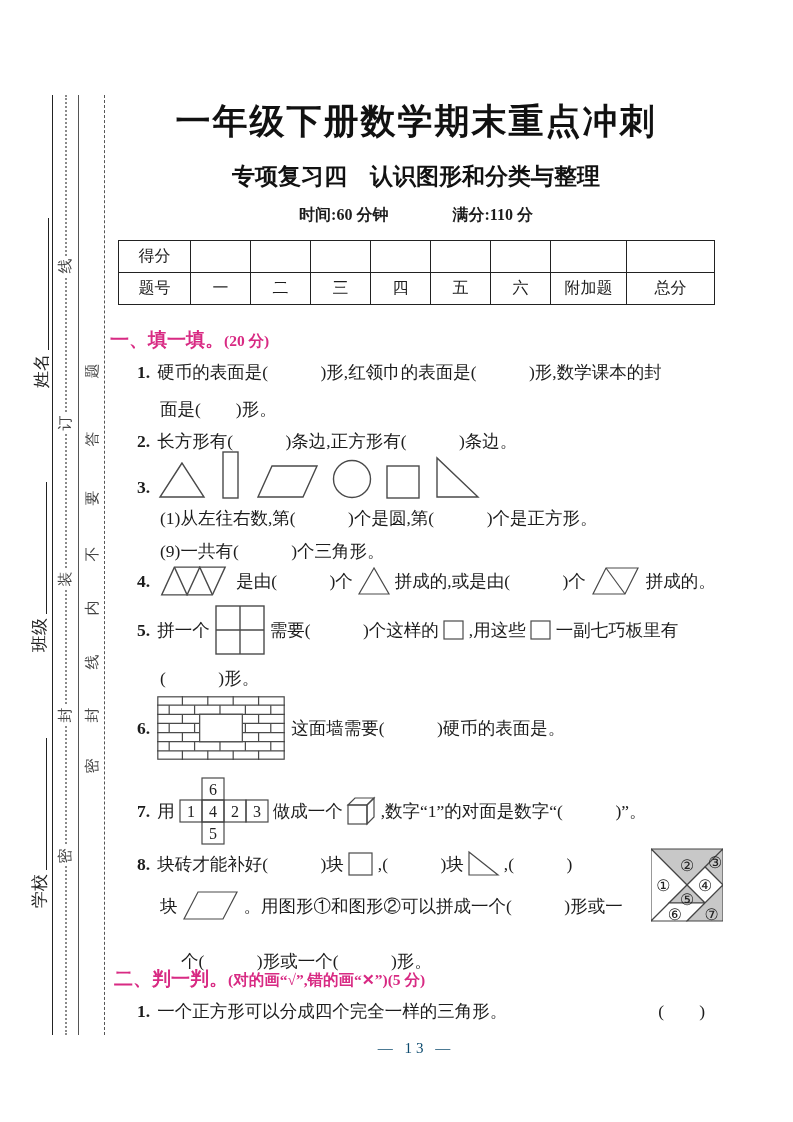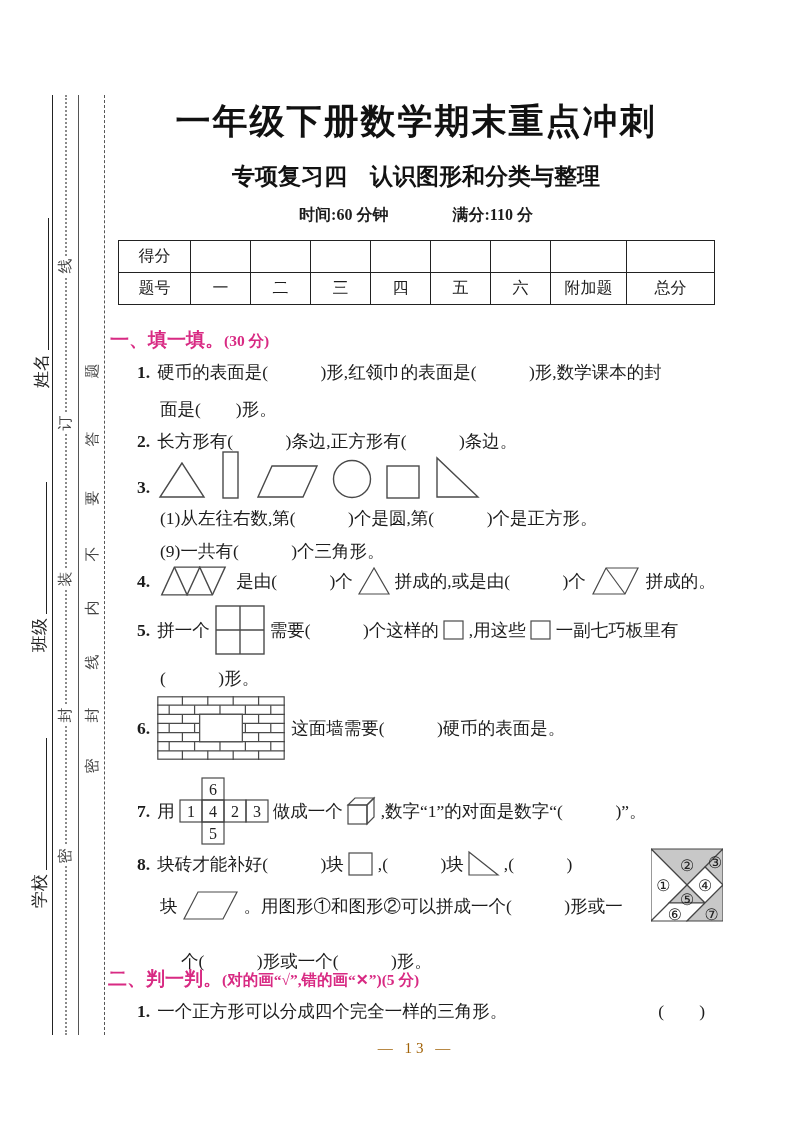--- a/index.html
+++ b/index.html
@@ -32,21 +32,21 @@
   .sec-head .suffix{font-size:15.5px;font-weight:bold;letter-spacing:0;}
   .qrow{position:absolute;display:flex;align-items:center;font-size:17.5px;
         color:#1c1c1c;white-space:nowrap;}
   .qrow.bottom{align-items:flex-end;}
   .qnum{font-weight:bold;margin-right:7px;}
   .shape{flex:0 0 auto;}
   svg .ln{stroke:#4a4a4a;stroke-width:1.4;fill:none;}
   svg .lnt{stroke:#4a4a4a;stroke-width:1.2;fill:none;}
   .answer-right{margin-left:auto;}
   .pagenum{position:absolute;left:110px;top:1040px;width:612px;text-align:center;
-           font-size:15px;color:#a16207;letter-spacing:4px;}
+           font-size:15px;color:#0c4a6e;letter-spacing:4px;}
   .tangram{position:absolute;left:651px;top:846px;}
 </style>
 </head>
 <body>
 <div id="page">
 
   <div>
     <div class="vline vl-solid1"></div>
     <div class="vline vl-dotted"></div>
     <div class="vline vl-solid2"></div>
@@ -120,21 +120,21 @@
       <td>四</td>
       <td>五</td>
       <td>六</td>
       <td>附加题</td>
       <td>总分</td>
     </tr>
   </tbody>
     </table>
 
   <div class="sec-head" style="left:110px;top:327px;">
-    <span>一、填一填。</span><span class="suffix">(30 分)</span>
+    <span>一、填一填。</span><span class="suffix">(20 分)</span>
   </div>
 
   <div class="qrow" style="left:137px;top:360px;">
     <span class="qnum">1.</span>
     <span>硬币的表面是(　　　)形,红领巾的表面是(　　　)形,数学课本的封</span>
   </div>
   <div class="qrow" style="left:160px;top:397px;">
     <span>面是(　　)形。</span>
   </div>
 
@@ -289,21 +289,21 @@
       <text x="17" y="58" text-anchor="middle" font-size="22" fill="#222">①</text>
       <text x="50" y="30" text-anchor="middle" font-size="22" fill="#222">②</text>
       <text x="89" y="26" text-anchor="middle" font-size="22" fill="#222">③</text>
       <text x="75" y="58" text-anchor="middle" font-size="22" fill="#222">④</text>
       <text x="50" y="78" text-anchor="middle" font-size="22" fill="#222">⑤</text>
       <text x="33" y="98" text-anchor="middle" font-size="22" fill="#222">⑥</text>
       <text x="84" y="98" text-anchor="middle" font-size="22" fill="#222">⑦</text>
     </g>
   </svg>
 
-  <div class="sec-head" style="left:108px;top:966px;">
+  <div class="sec-head" style="left:114px;top:966px;">
     <span>二、判一判。</span><span class="suffix">(对的画“√”,错的画“✕”)(5 分)</span>
   </div>
   <div class="qrow" style="left:137px;top:999px;width:568px;">
     <span class="qnum">1.</span>
     <span>一个正方形可以分成四个完全一样的三角形。</span>
     <span class="answer-right">(　　)</span>
   </div>
 
   <div class="pagenum">— 13 —</div>
 

